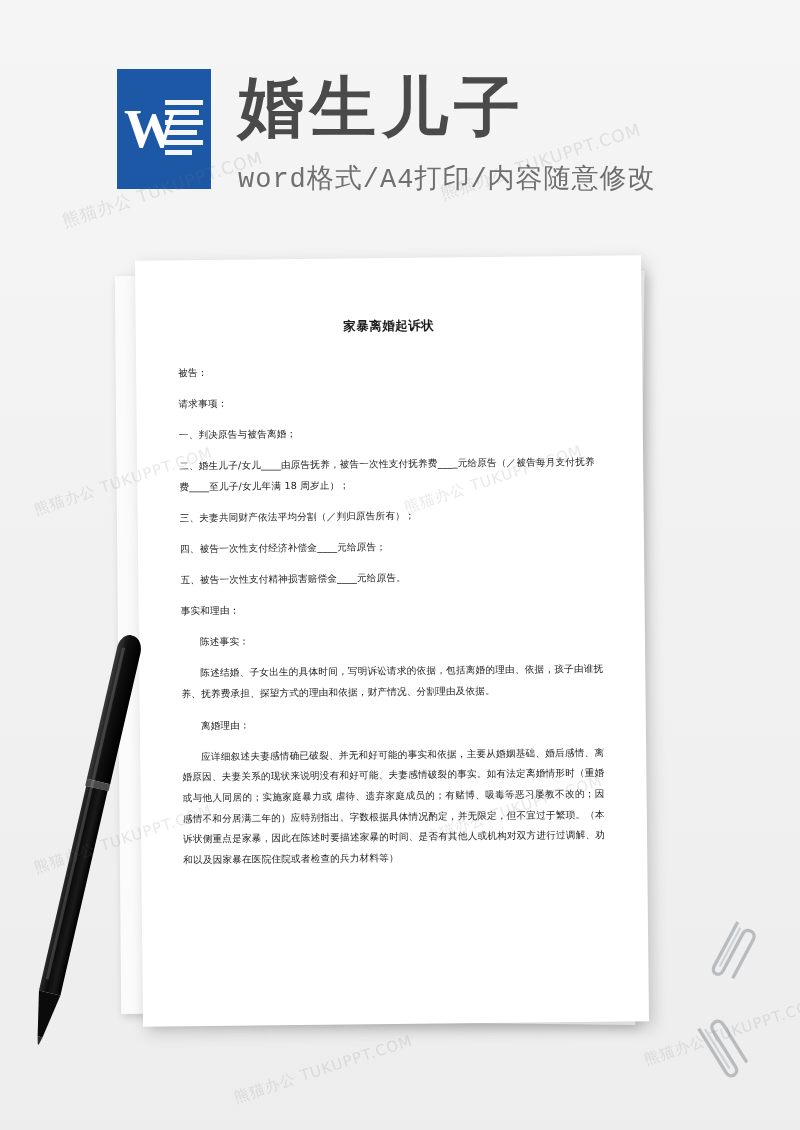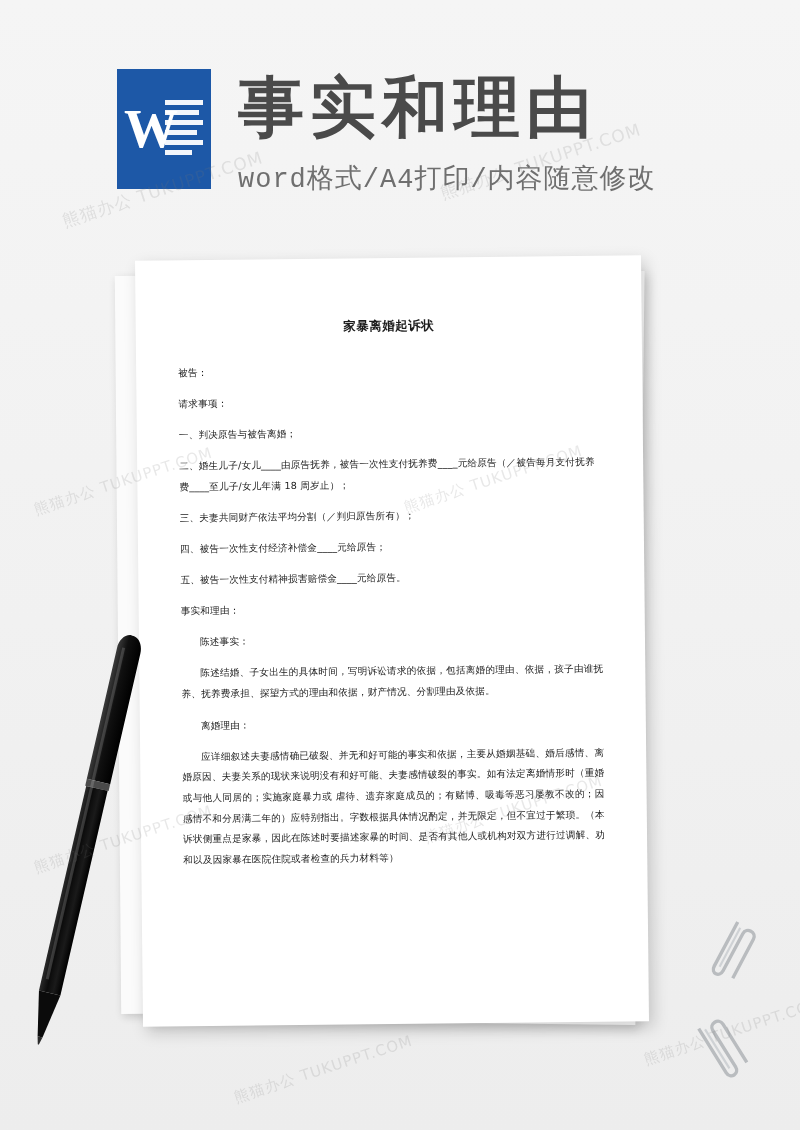--- a/index.html
+++ b/index.html
@@ -193,21 +193,21 @@
       <div class="lines">
         <i></i>
           <i></i>
           <i></i>
           <i></i>
           <i></i>
           <i></i>
       </div>
     </div>
     <div class="header-text">
-      <div class="title-main">事实和理由</div>
+      <div class="title-main">婚生儿子</div>
       <div class="title-sub">word格式/A4打印/内容随意修改</div>
     </div>
   </div>
 
   <div class="sheet-back2"></div>
   <div class="sheet-back1"></div>
 
   <div class="sheet">
     <div class="doc-inner">
       <div class="doc-title">家暴离婚起诉状</div>

